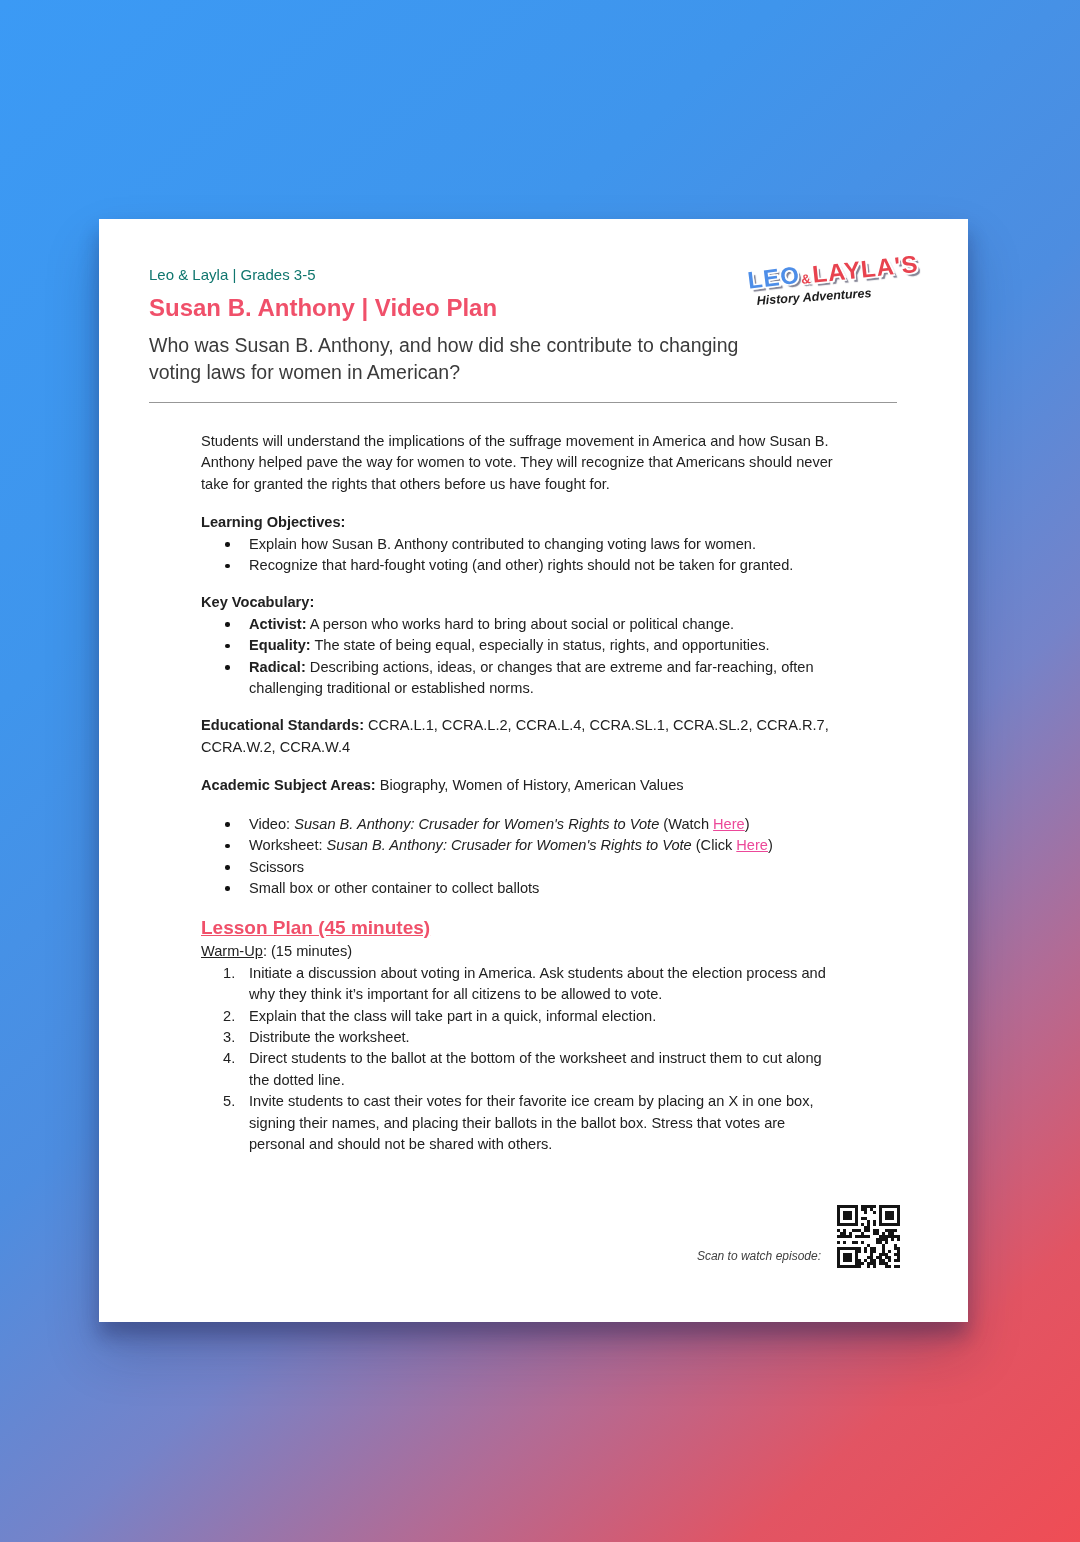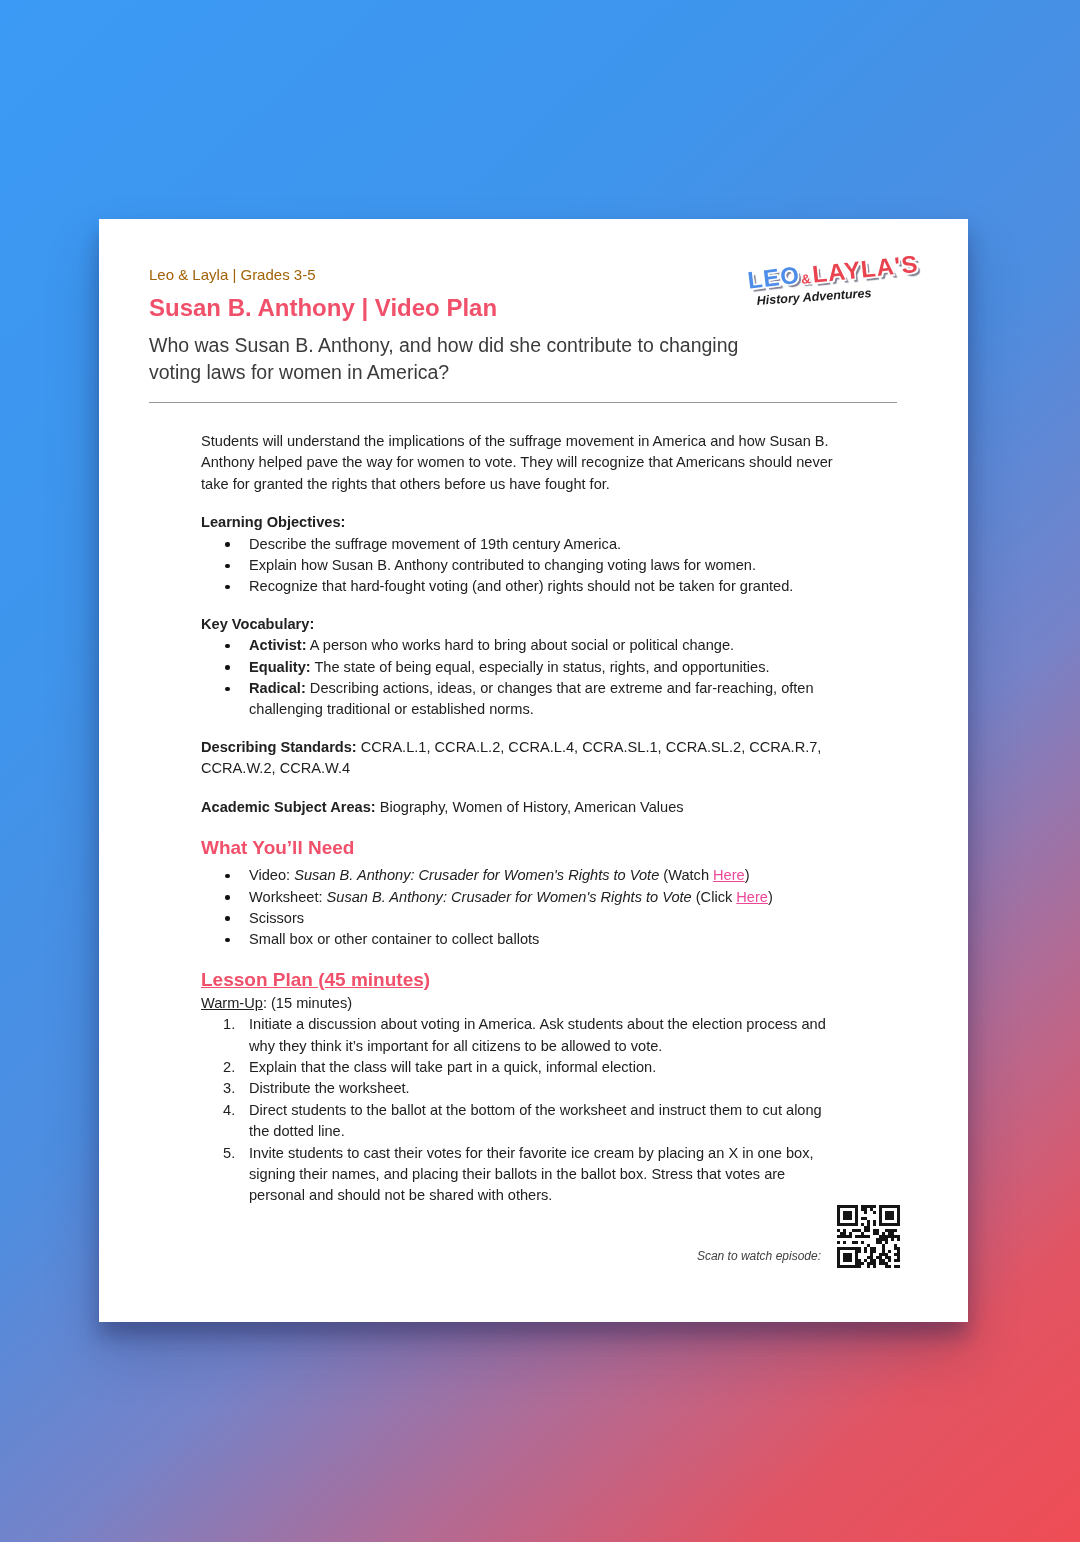--- a/index.html
+++ b/index.html
@@ -16,21 +16,21 @@
       #7583c9 63%, #b26b95 76%, #e25463 88%, #ef4d55 100%);
   }
   .page {
     position:absolute; left:99px; top:219px; width:869px; height:1103px;
     background:#ffffff;
     box-shadow: 0 14px 18px rgba(25,25,70,.32), 0 30px 50px rgba(25,25,70,.22);
   }
   .page-pad { position:relative; padding:45px 71px 0 50px; height:100%; }
 
   
-  .eyebrow { font-size:15px; line-height:22px; color:#a16207; }
+  .eyebrow { font-size:15px; line-height:22px; color:#0f766e; }
   .title   { font-size:24px; line-height:32px; font-weight:bold; color:#f0506a; margin-top:6px; }
   .subtitle{ font-size:19.5px; line-height:27px; color:#3b3b3b; margin-top:8px; width:600px; }
   .divider { border:none; border-top:1px solid #979797; margin-top:16px; }
 
   
   .logo { position:absolute; top:42px; right:90px; width:130px; text-align:center;
           transform:rotate(-4deg); user-select:none; }
   .logo-line1 { white-space:nowrap; font-weight:bold; letter-spacing:1px; }
   .logo-leo, .logo-layla {
     font-size:24px;
@@ -80,46 +80,44 @@
 
     <div class="logo">
       <div class="logo-line1">
         <span class="logo-leo">LEO</span><span class="logo-amp">&amp;</span><span class="logo-layla">LAYLA'S</span>
       </div>
       <div class="logo-tagline">History Adventures</div>
     </div>
 
     <div class="eyebrow">Leo &amp; Layla | Grades 3-5</div>
     <div class="title">Susan B. Anthony | Video Plan</div>
-    <div class="subtitle">Who was Susan B. Anthony, and how did she contribute to changing voting laws for women in America?</div>
+    <div class="subtitle">Who was Susan B. Anthony, and how did she contribute to changing voting laws for women in American?</div>
     <hr class="divider">
 
     <div class="content">
 
       <p class="para">Students will understand the implications of the suffrage movement in America and how Susan B. Anthony helped pave the way for women to vote. They will recognize that Americans should never take for granted the rights that others before us have fought for.</p>
 
       <div class="bold-label">Learning Objectives:</div>
       <ul class="bullets">
-        <li>Describe the suffrage movement of 19th century America.</li>
         <li>Explain how Susan B. Anthony contributed to changing voting laws for women.</li>
         <li>Recognize that hard-fought voting (and other) rights should not be taken for granted.</li>
       </ul>
 
       <div class="bold-label">Key Vocabulary:</div>
       <ul class="bullets">
         <li><b>Activist:</b><span> A person who works hard to bring about social or political change.</span></li>
         <li><b>Equality:</b><span> The state of being equal, especially in status, rights, and opportunities.</span></li>
         <li><b>Radical:</b><span> Describing actions, ideas, or changes that are extreme and far-reaching, often challenging traditional or established norms.</span></li>
       </ul>
 
-      <p class="para"><b>Describing Standards:</b><span> CCRA.L.1, CCRA.L.2, CCRA.L.4, CCRA.SL.1, CCRA.SL.2, CCRA.R.7, CCRA.W.2, CCRA.W.4</span></p>
+      <p class="para"><b>Educational Standards:</b><span> CCRA.L.1, CCRA.L.2, CCRA.L.4, CCRA.SL.1, CCRA.SL.2, CCRA.R.7, CCRA.W.2, CCRA.W.4</span></p>
 
       <p class="para"><b>Academic Subject Areas:</b><span> Biography, Women of History, American Values</span></p>
 
-      <div class="pink-heading">What You’ll Need</div>
       <ul class="bullets wyn">
         <li><span>Video: </span><i>Susan B. Anthony: Crusader for Women's Rights to Vote</i><span> (Watch </span><a>Here</a><span>)</span></li>
         <li><span>Worksheet: </span><i>Susan B. Anthony: Crusader for Women's Rights to Vote</i><span> (Click </span><a>Here</a><span>)</span></li>
         <li><span>Scissors</span></li>
         <li><span>Small box or other container to collect ballots</span></li>
       </ul>
 
       <div class="pink-heading lp">Lesson Plan (45 minutes)</div>
       <p class="warmup"><span class="u">Warm-Up</span><span>: (15 minutes)</span></p>
       <ol class="steps">

